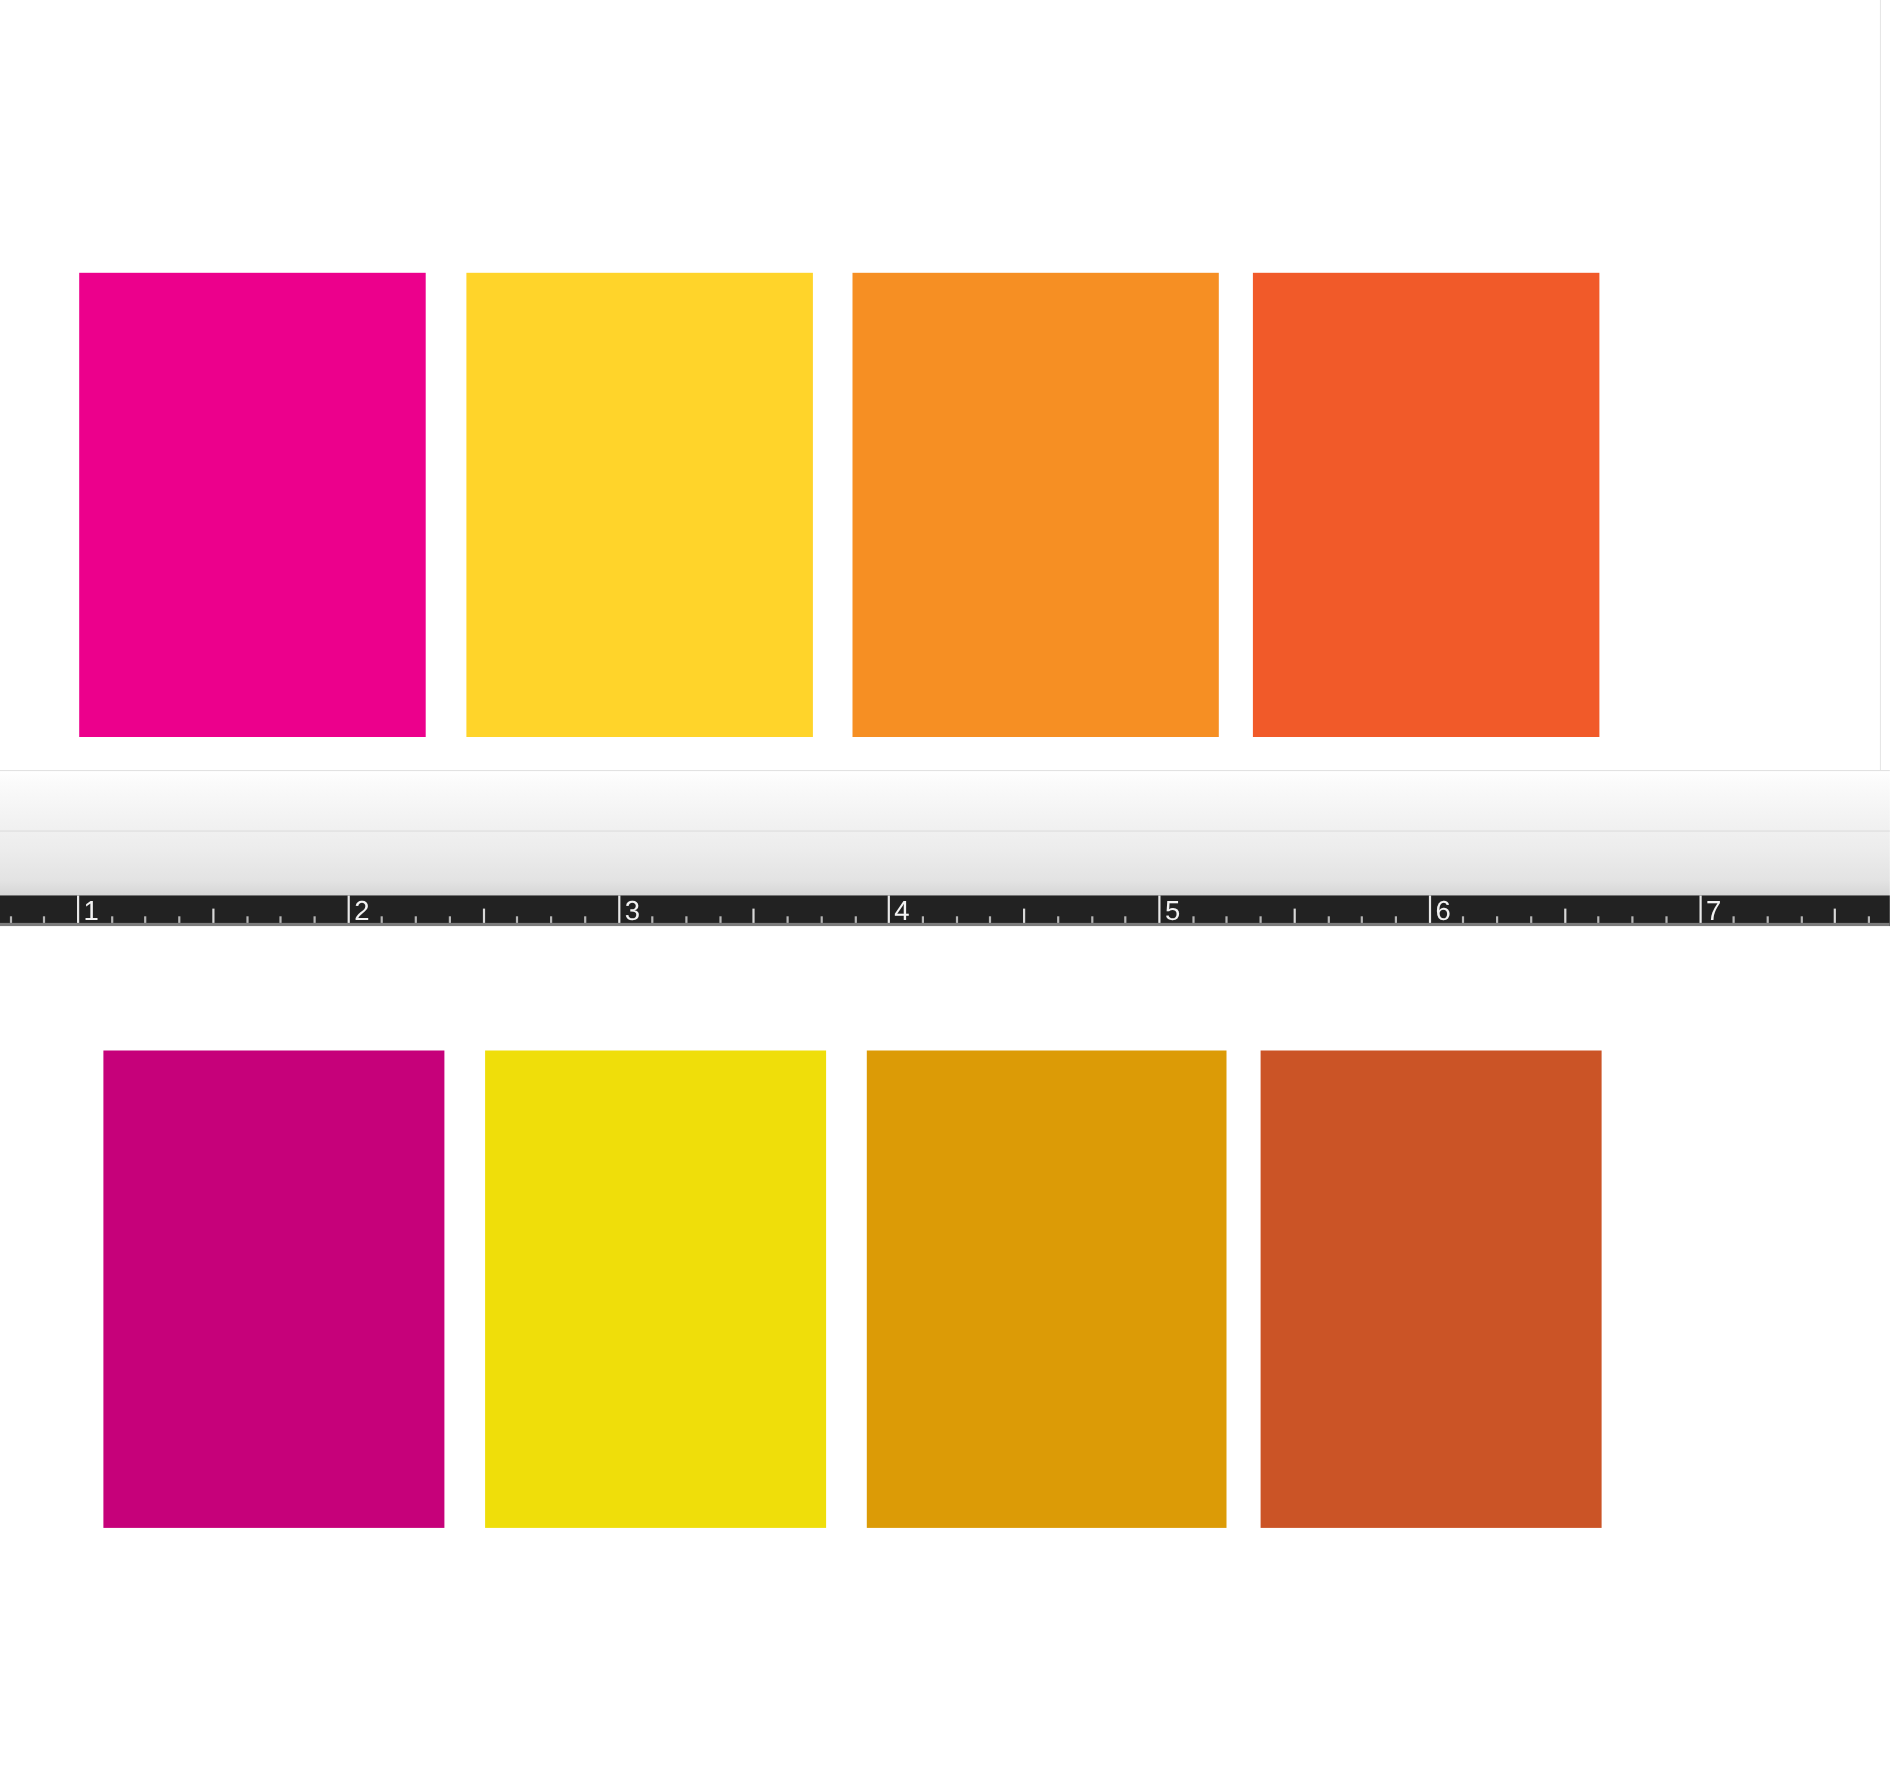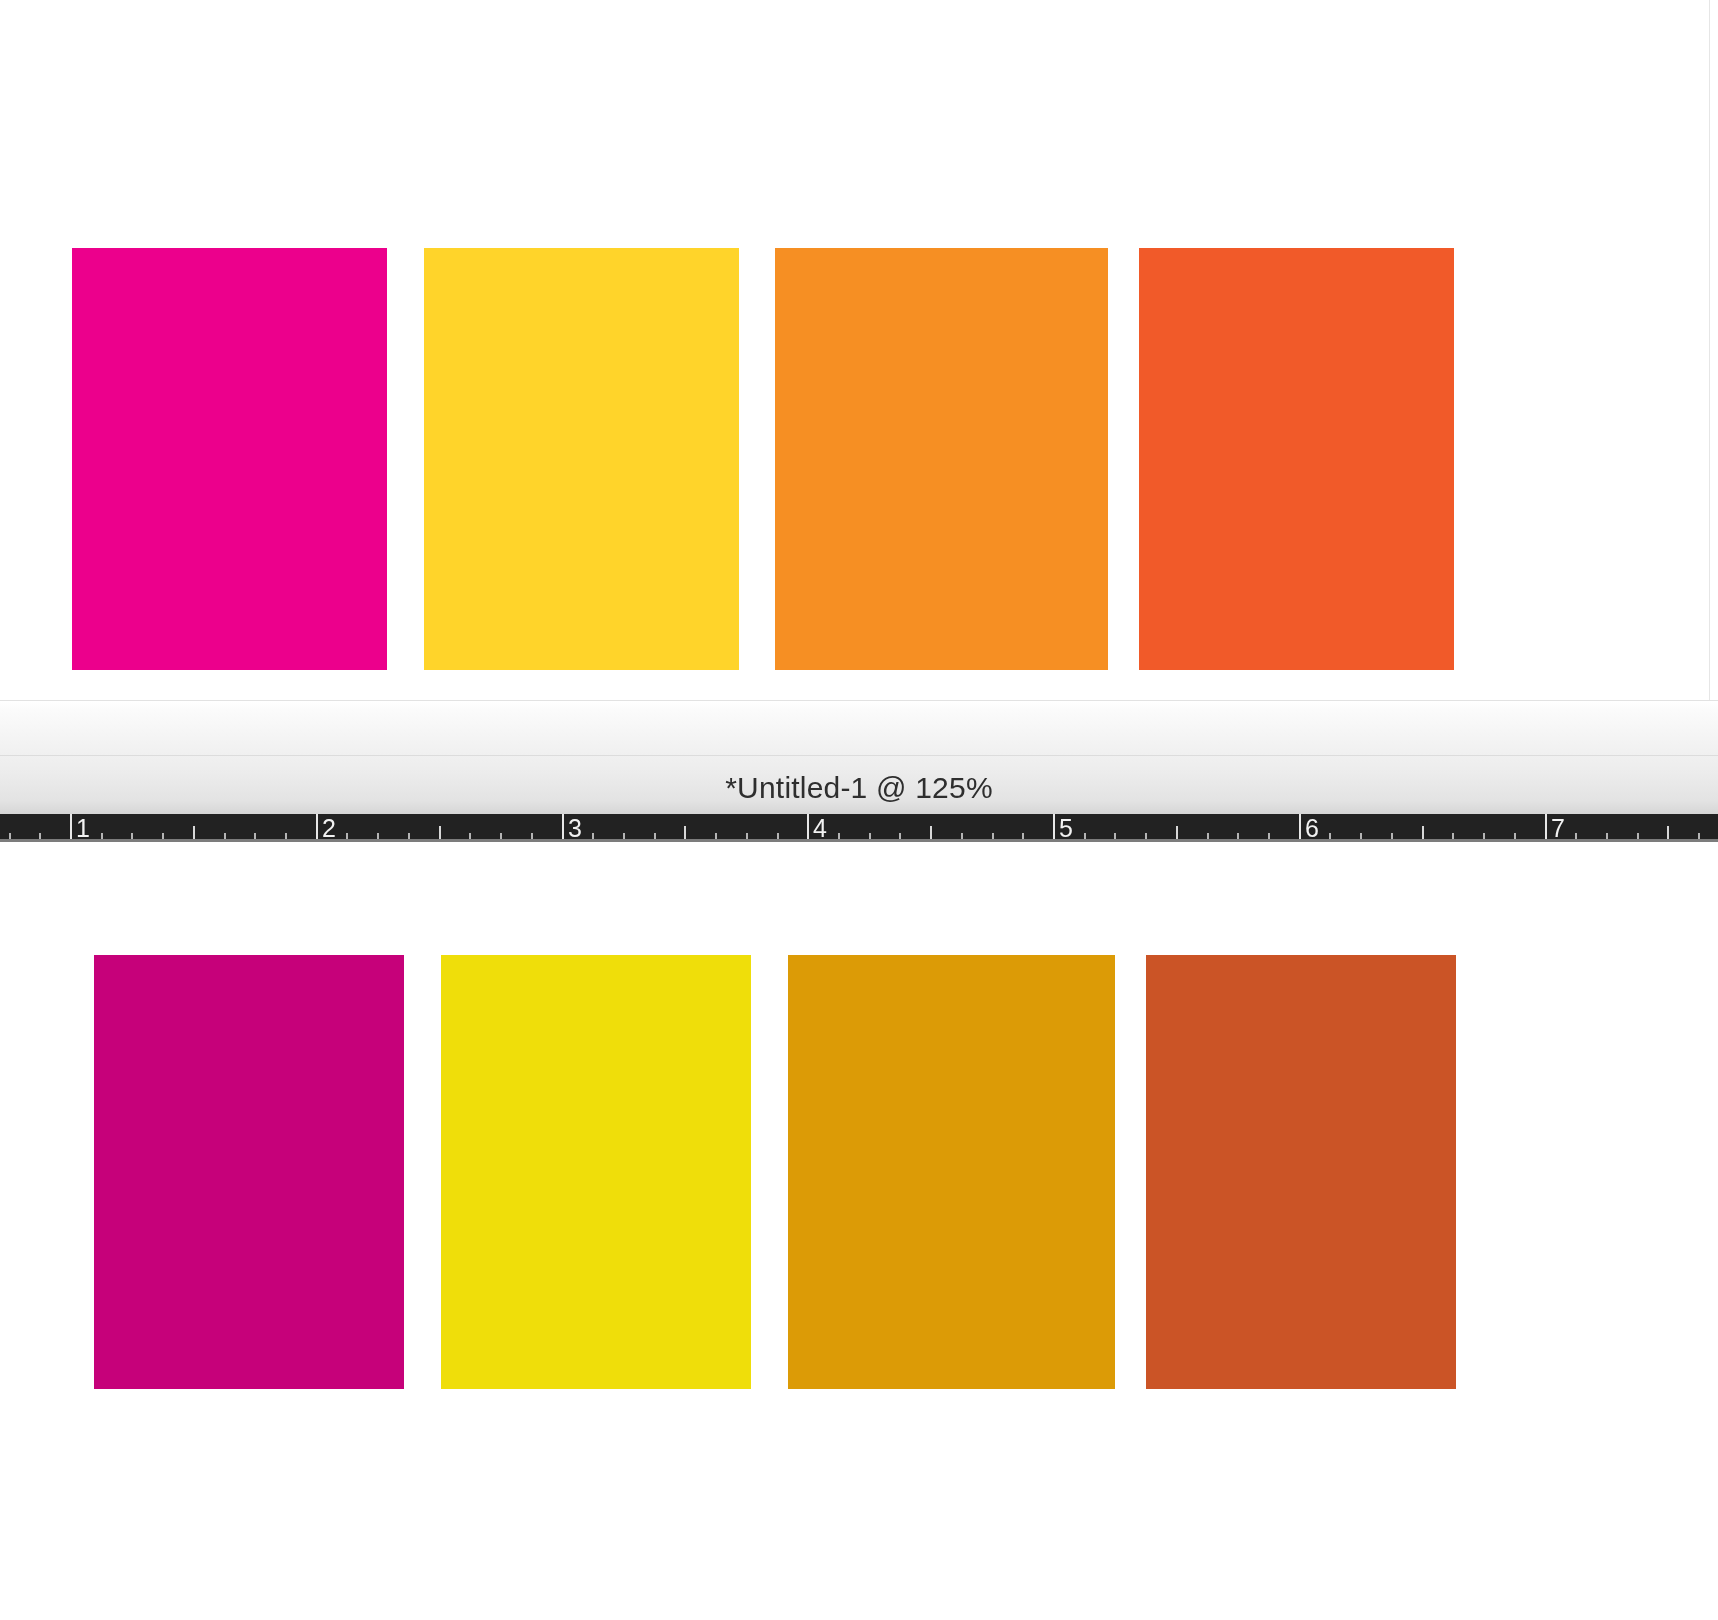--- a/index.html
+++ b/index.html
@@ -145,21 +145,20 @@
       <div class="swatch" style="left: 72px; top: 0px; width: 315px; height: 422px; background: rgb(236, 0, 140);"></div>
       <div class="swatch" style="left: 424px; top: 0px; width: 315px; height: 422px; background: rgb(255, 212, 42);"></div>
       <div class="swatch" style="left: 775px; top: 0px; width: 333px; height: 422px; background: rgb(246, 143, 35);"></div>
       <div class="swatch" style="left: 1139px; top: 0px; width: 315px; height: 422px; background: rgb(241, 90, 41);"></div>
     </div>
   <div id="top-scroll-gutter"></div>
 </div>
 
 <div id="title-bar">
   <div class="bar-seam"></div>
-  <div id="title-text">*Untitled-1 @ 125%</div>
 </div>
 
 <div id="ruler">
   <div class="ruler-underline"></div>
 <div class="tick minor" style="left: 9px;"></div>
     <div class="tick minor" style="left: 39px;"></div>
     <div class="tick major" style="left: 70px;"></div>
     <div class="tick minor" style="left: 101px;"></div>
     <div class="tick minor" style="left: 131px;"></div>
     <div class="tick minor" style="left: 162px;"></div>

